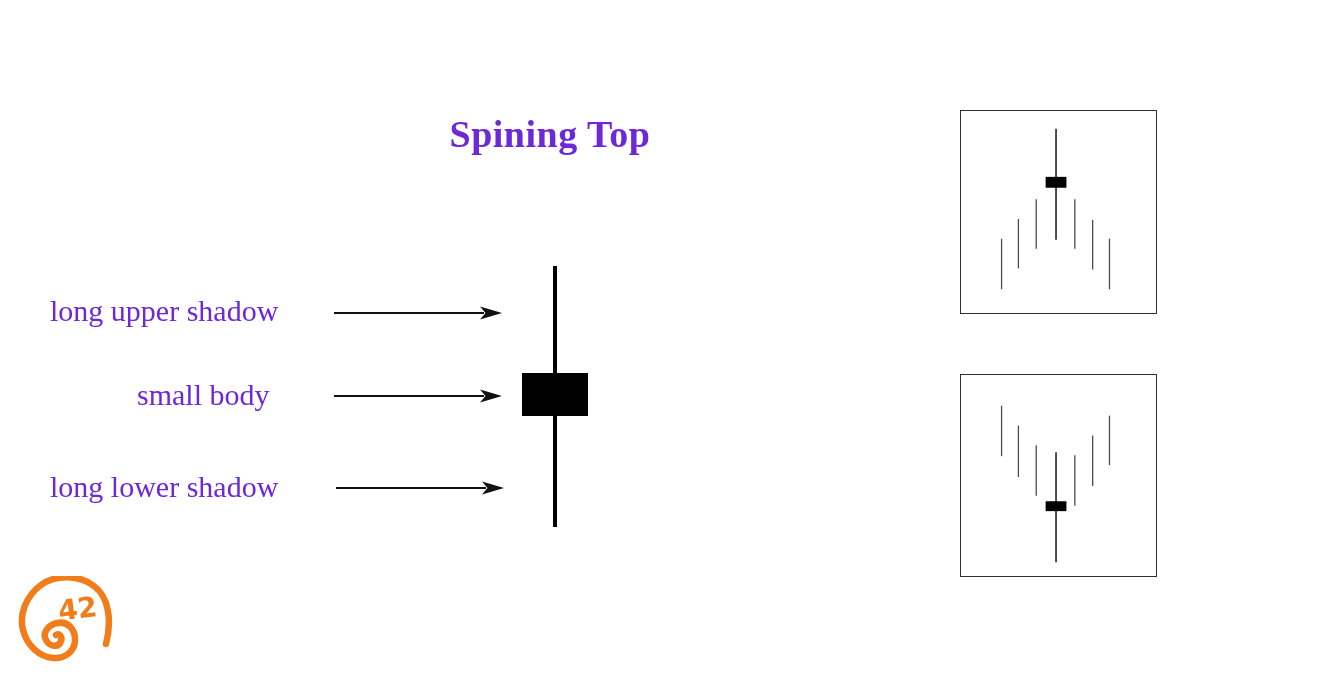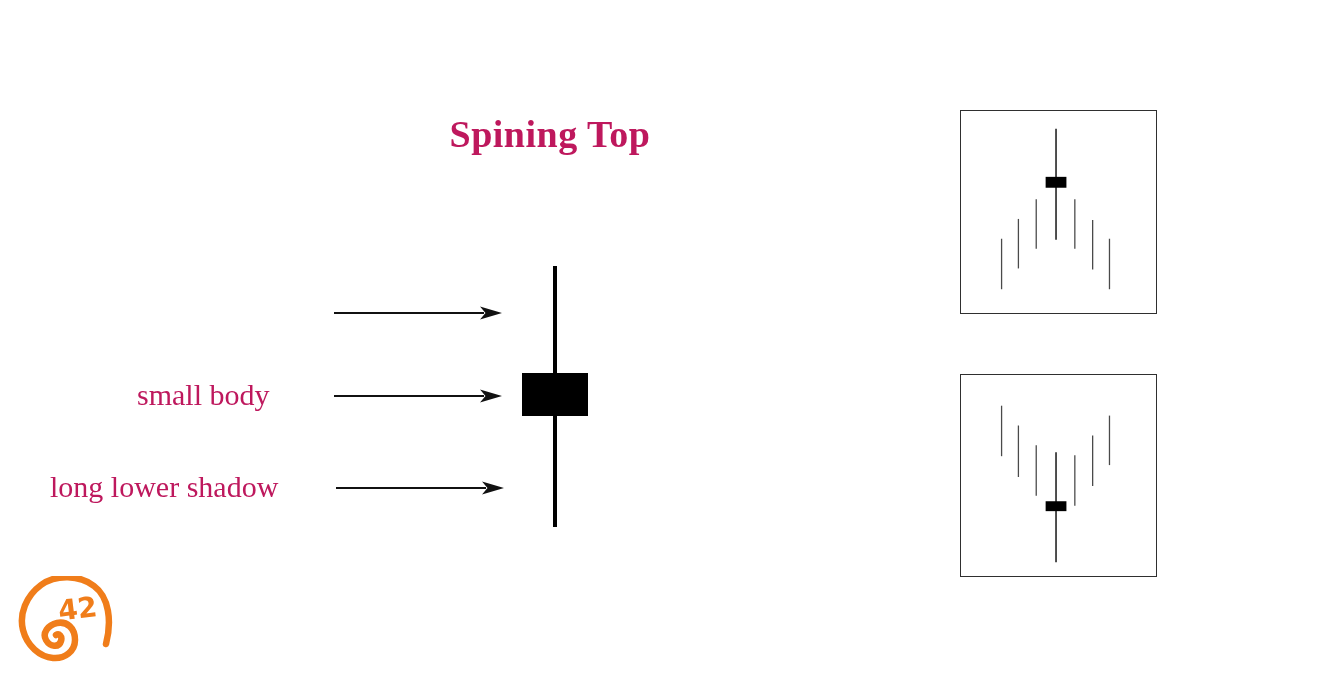--- a/index.html
+++ b/index.html
@@ -3,21 +3,21 @@
 <meta charset="utf-8">
 <style>
   html, body { margin: 0; padding: 0; background: #ffffff; }
   .canvas {
     position: relative;
     width: 1323px;
     height: 680px;
     background: #ffffff;
     overflow: hidden;
     font-family: "Liberation Serif", serif;
-    color: #be185d;
+    color: #6d28d9;
   }
 
   
   .title {
     position: absolute;
     left: 375px;
     top: 112px;
     width: 350px;
     text-align: center;
     font-size: 38px;
@@ -95,20 +95,21 @@
     font-size: 28px;
   }
 </style>
 </head>
 <body>
 
 <div class="canvas">
 
   <div class="title">Spining Top</div>
 
+  <div class="ann-label ann-upper">long upper shadow</div>
   <div class="ann-label ann-lower">long lower shadow</div>
   <div class="ann-label ann-body">small body</div>
 
   <svg class="arrow-svg arrow-1" viewBox="0 0 170 16">
     <line x1="0" y1="8" x2="150" y2="8" stroke="#111" stroke-width="1.8"></line>
     <polygon points="146,1.5 168,8 146,14.5 151.5,8" fill="#111"></polygon>
   </svg>
   <svg class="arrow-svg arrow-2" viewBox="0 0 170 16">
     <line x1="0" y1="8" x2="150" y2="8" stroke="#111" stroke-width="1.8"></line>
     <polygon points="146,1.5 168,8 146,14.5 151.5,8" fill="#111"></polygon>

